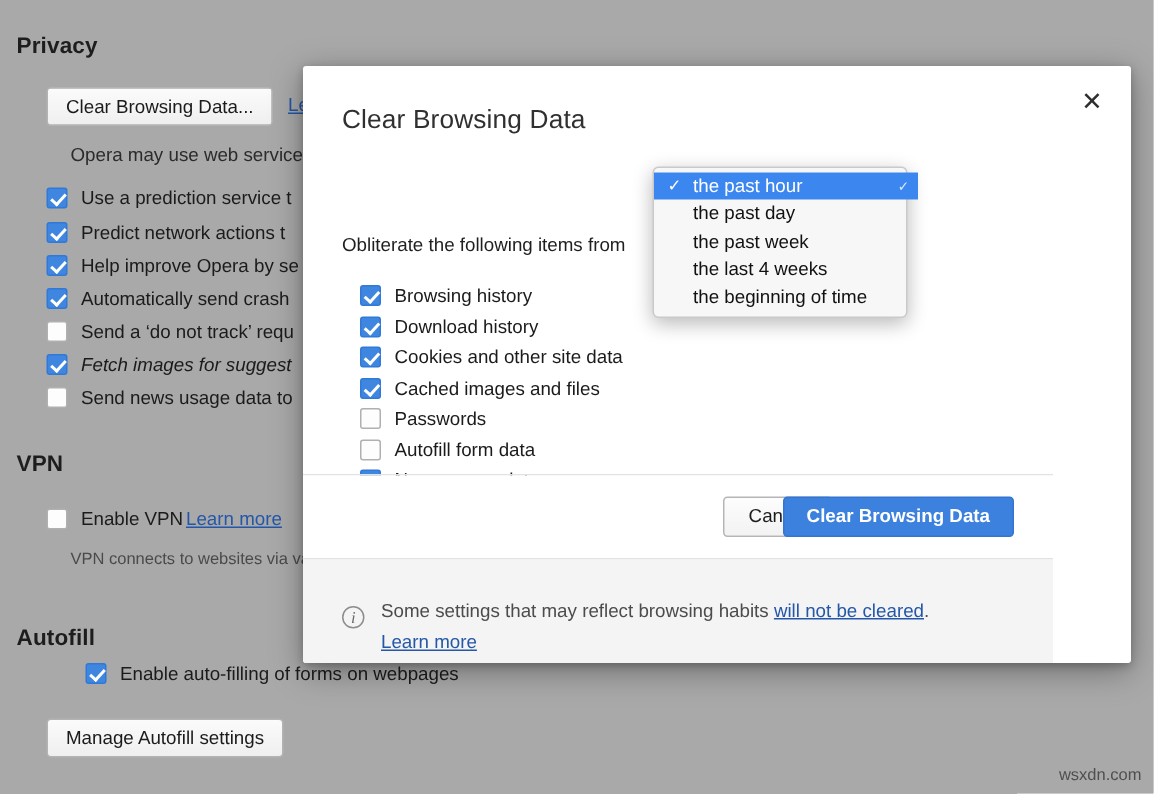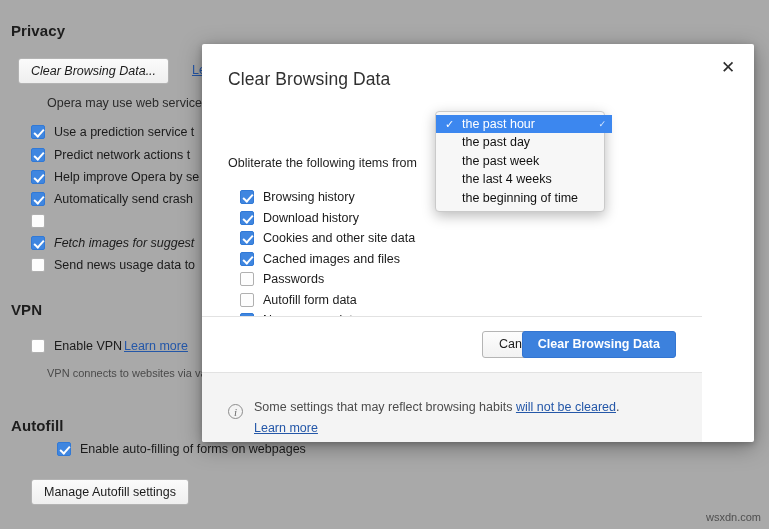--- a/index.html
+++ b/index.html
@@ -42,21 +42,21 @@
     font-family: "Liberation Sans", sans-serif;
     font-size: 12.5px;
     color: #1b1b1b;
     padding: 0 12px;
     height: 26px;
     line-height: 24px;
     box-sizing: border-box;
     white-space: nowrap;
     cursor: default;
   }
-  .btn-cbd { left: 18px; top: 58px; font-style: italic; }
+  .btn-cbd { left: 31px; top: 58px; }
   .btn-autofill-settings { left: 31px; top: 479px; }
 
   .bg-link {
     position: absolute;
     color: #2457a8;
     font-size: 12.5px;
     text-decoration: underline;
     white-space: nowrap;
     cursor: pointer;
   }
@@ -314,20 +314,21 @@
   <div class="bg-check-row" style="left:31px; top:170px;">
     <span class="cb on"></span>
     <span>Help improve Opera by se</span>
   </div>
   <div class="bg-check-row" style="left:31px; top:192px;">
     <span class="cb on"></span>
     <span>Automatically send crash</span>
   </div>
   <div class="bg-check-row" style="left:31px; top:214px;">
     <span class="cb off"></span>
+    <span>Send a ‘do not track’ requ</span>
   </div>
   <div class="bg-check-row" style="left:31px; top:236px;font-style:italic;">
     <span class="cb on"></span>
     <span>Fetch images for suggest</span>
   </div>
   <div class="bg-check-row" style="left:31px; top:258px;">
     <span class="cb off"></span>
     <span>Send news usage data to</span>
   </div>
 

